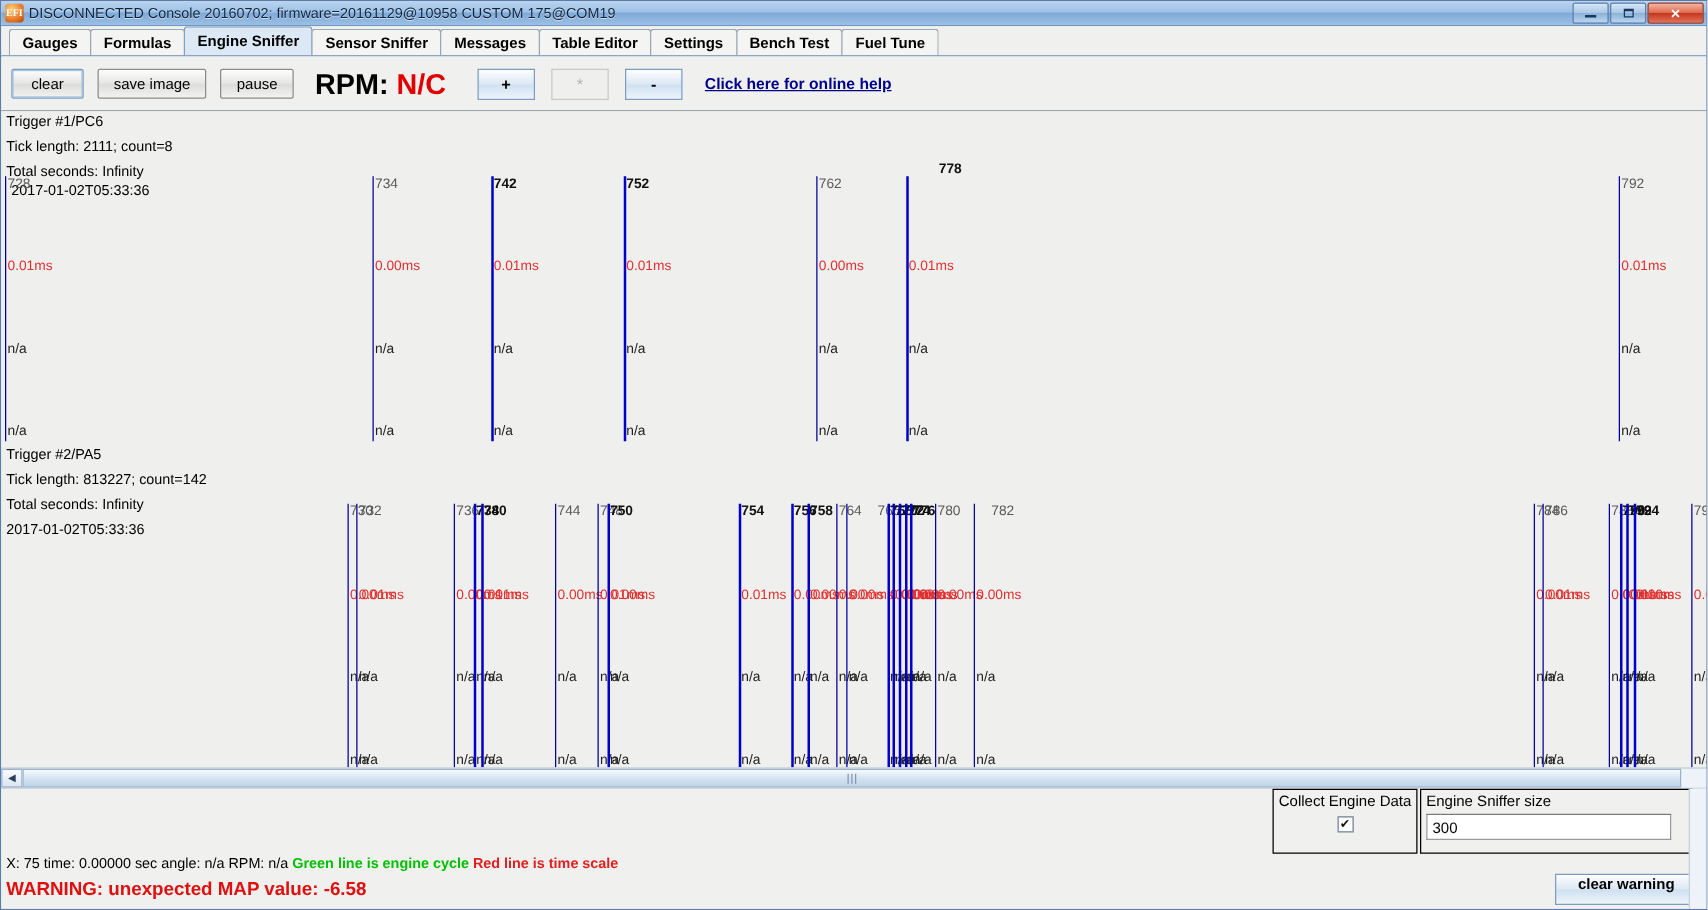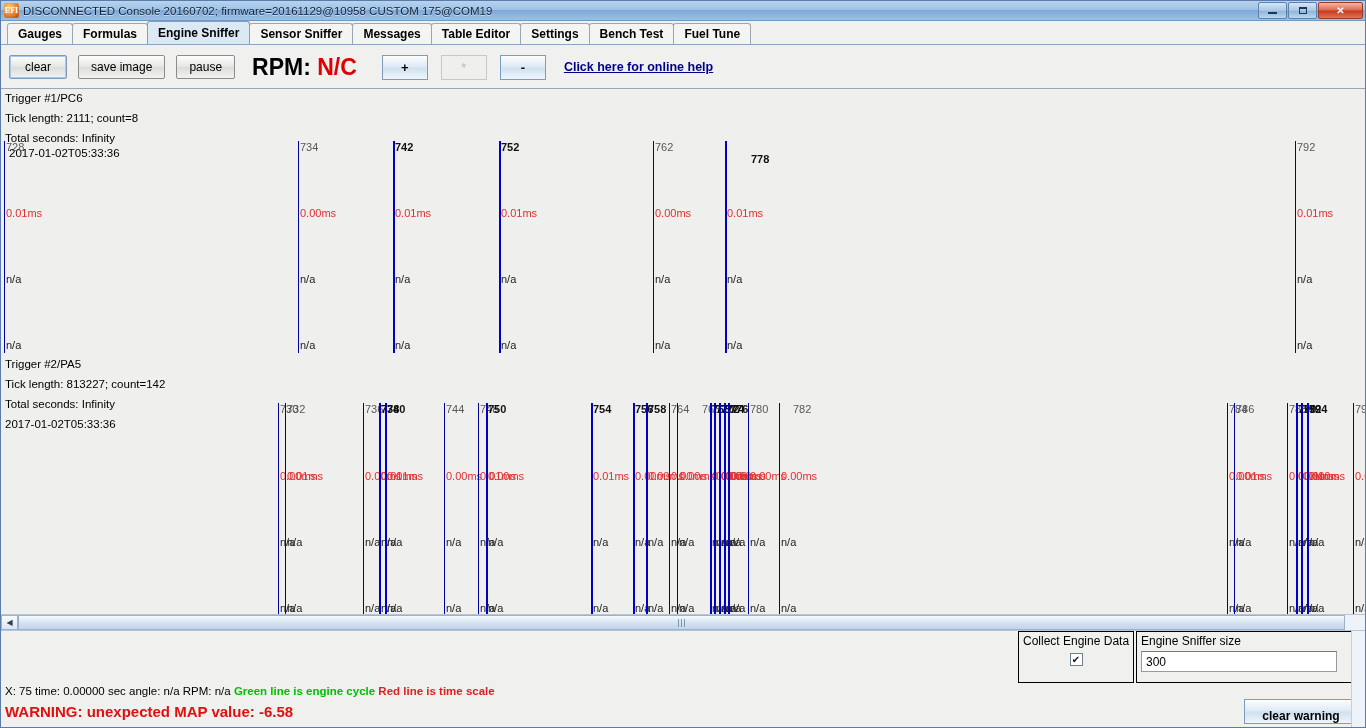--- a/index.html
+++ b/index.html
@@ -205,21 +205,21 @@
     width: 196px; height: 21px; background: #fff; border: 1px solid #9a9a9a;
     border-top-color: #7a7a7a; font-size: 12px; padding: 0 4px; line-height: 19px;
     margin: 3px 0 0 4px; color: #000;
   }
   .clearwarn {
     position: absolute; right: 7px; bottom: 3px;
     width: 114px; height: 25px;
     font-size: 12px; font-weight: bold;
     background: linear-gradient(to bottom, #fdfdfd, #dde9f5 48%, #cfe0f0 52%, #eef5fb);
     border: 1px solid #7d9dc0;
-    display: flex; align-items: flex-end; justify-content: center;
+    display: flex; align-items: flex-start; justify-content: center;
   }
   .vsb {
     position: absolute; right: 0; top: 0; width: 14px; height: 96px;
     background: #eef3f9; border-left: 1px solid #c3cfdc;
   }
 </style>
 </head>
 <body>
 
 <div id="app">
@@ -305,21 +305,21 @@
         <div class="lbl bold" style="left: 500px; top: 52px;">752</div>
         <div class="ms" style="left: 500px; top: 118px;">0.01ms</div>
         <div class="na" style="left: 500px; top: 184px;">n/a</div>
         <div class="na" style="left: 500px; top: 250px;">n/a</div>
         <div class="vline" style="left: 652px; top: 52px; height: 212px;"></div>
         <div class="lbl" style="left: 654px; top: 52px;">762</div>
         <div class="ms" style="left: 654px; top: 118px;">0.00ms</div>
         <div class="na" style="left: 654px; top: 184px;">n/a</div>
         <div class="na" style="left: 654px; top: 250px;">n/a</div>
         <div class="vline bold" style="left: 724px; top: 52px; height: 212px;"></div>
-        <div class="lbl bold" style="left: 726px; top: 64px; padding-left: 24px;">778</div>
+        <div class="lbl bold" style="left: 726px; top: 40px; padding-left: 24px;">778</div>
         <div class="ms" style="left: 726px; top: 118px;">0.01ms</div>
         <div class="na" style="left: 726px; top: 184px;">n/a</div>
         <div class="na" style="left: 726px; top: 250px;">n/a</div>
         <div class="vline" style="left: 1294px; top: 52px; height: 212px;"></div>
         <div class="lbl" style="left: 1296px; top: 52px;">792</div>
         <div class="ms" style="left: 1296px; top: 118px;">0.01ms</div>
         <div class="na" style="left: 1296px; top: 184px;">n/a</div>
         <div class="na" style="left: 1296px; top: 250px;">n/a</div>
       </div>
     <div id="ch1">

